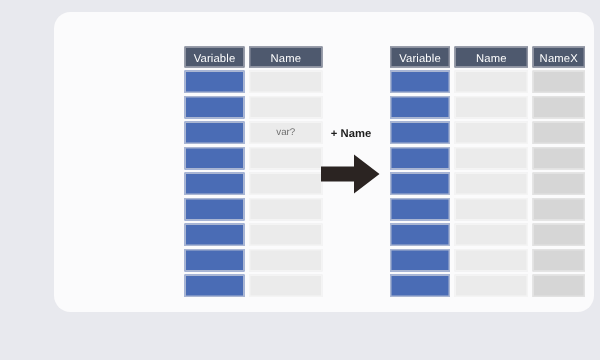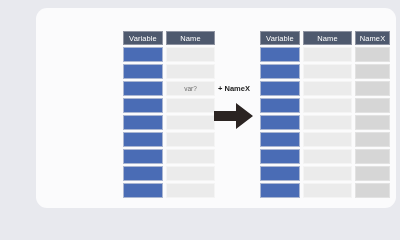--- a/index.html
+++ b/index.html
@@ -147,21 +147,21 @@
         <div class="cell col-variable cell-blue"></div>
         <div class="cell col-name cell-grey-light cell-text"></div>
       </div>
       <div class="row">
         <div class="cell col-variable cell-blue"></div>
         <div class="cell col-name cell-grey-light cell-text"></div>
       </div>
     </div>
 
     <div id="center-annotation">
-      <div id="plus-label">+ NameX</div>
+      <div id="plus-label">+ Name</div>
       <div id="arrow-icon">
         <svg width="40" height="28" viewBox="0 0 40 28" xmlns="http://www.w3.org/2000/svg">
           <polygon points="0,9 22,9 22,1 39,14 22,27 22,19 0,19" fill="#2b2422"></polygon>
         </svg>
       </div>
     </div>
 
     <div class="table-block" id="table-right">
       <div class="row header-row">
         <div class="cell col-variable">Variable</div>

